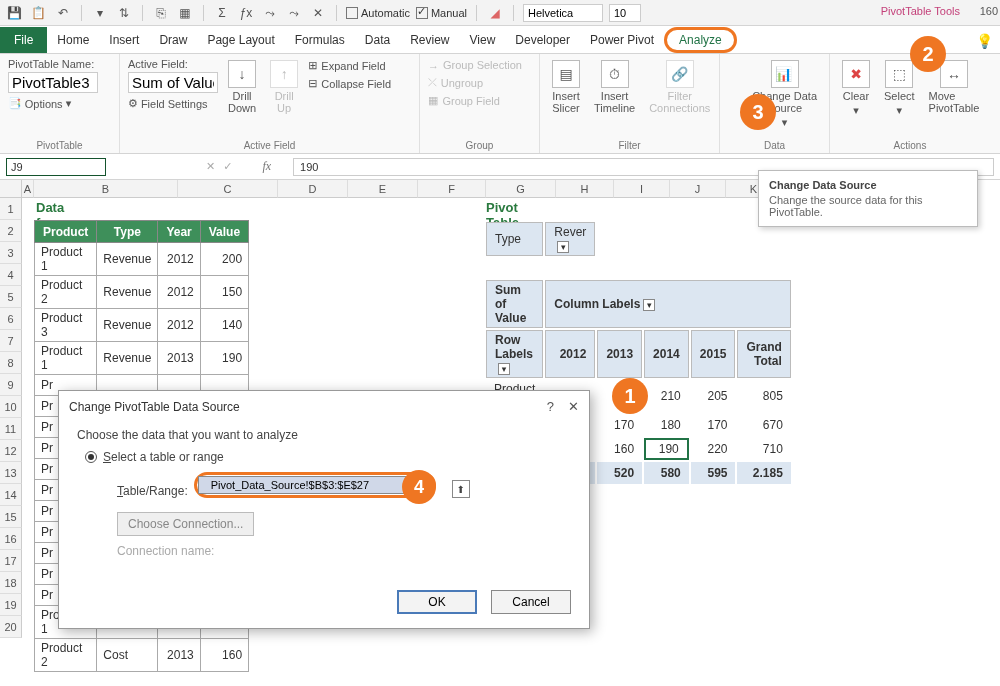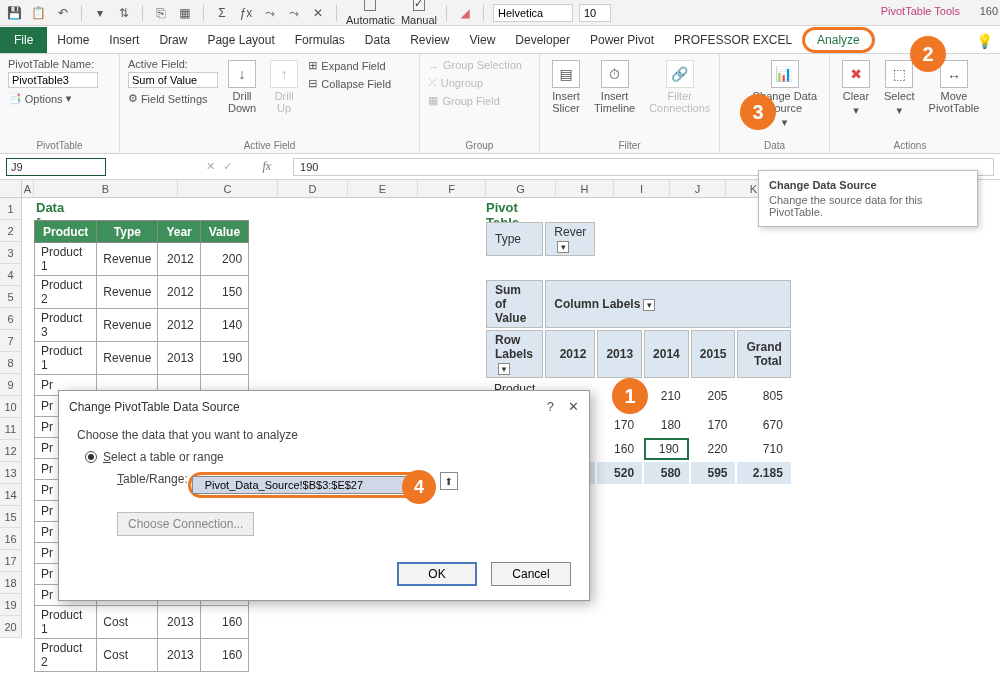--- a/index.html
+++ b/index.html
@@ -1,42 +1,42 @@
 <!DOCTYPE html>
 <html><head>
 <meta charset="utf-8">
 <style>
 * { box-sizing: border-box; margin: 0; padding: 0; font-family: 'Segoe UI', Tahoma, sans-serif; }
 body { background: #fff; width: 1000px; height: 686px; overflow: hidden; font-size: 12px; color: #333; position: relative; }
 
 .qat { height: 26px; background: #f3f3f3; border-bottom: 1px solid #d4d4d4; display: flex; align-items: center; padding: 0 6px; gap: 6px; }
 .qat .qicon { width: 18px; height: 18px; display: flex; align-items: center; justify-content: center; font-size: 12px; color: #555; }
 .qat .sep { width: 1px; height: 16px; background: #ccc; margin: 0 3px; }
-.qat .chk { display: flex; align-items: center; gap: 3px; font-size: 11px; flex-direction: column; }
+.qat .chk { display: flex; align-items: center; gap: 3px; font-size: 11px; }
 .qat .chk .box { width: 12px; height: 12px; border: 1px solid #777; display: inline-block; position: relative; }
 .qat .chk .box.checked::after { content: '✓'; position: absolute; top: -3px; left: 0; font-size: 11px; }
 .qat select, .qat input { border: 1px solid #ccc; font-size: 11px; padding: 1px 4px; height: 18px; }
 .qat .font-name { width: 80px; }
 .qat .font-size { width: 32px; }
 .pv-tools { position: absolute; right: 30px; top: 3px; color: #c4417a; font-size: 11px; padding: 2px 10px; }
 .zoom160 { position: absolute; right: 2px; top: 5px; font-size: 11px; color: #555; }
 
 .ribbon-tabs { height: 28px; display: flex; align-items: center; padding-left: 0; border-bottom: 1px solid #d4d4d4; background: #fff; }
 .ribbon-tabs .tab { padding: 6px 10px; font-size: 12px; color: #333; cursor: pointer; }
 .ribbon-tabs .tab.file { background: #217346; color: #fff; padding: 6px 14px; }
 .ribbon-tabs .tab.analyze { color: #217346; border: 3px solid #ef7622; border-radius: 18px; padding: 3px 12px; position: relative; }
 .ribbon-tabs .tab.prof { color: #333; }
 .lightbulb { position: absolute; right: 6px; top: 33px; color: #888; font-size: 14px; }
 
 .ribbon { height: 100px; border-bottom: 1px solid #d4d4d4; background: #f9f9f9; display: flex; position: relative; }
 .rgroup { border-right: 1px solid #e0e0e0; padding: 4px 8px 2px 8px; display: flex; flex-direction: column; justify-content: space-between; }
 .rgroup .glabel { text-align: center; font-size: 10px; color: #777; margin-top: 2px; }
 .rgroup .gbody { flex: 1; display: flex; gap: 6px; align-items: flex-start; }
 .rgroup .smalllbl { font-size: 11px; color: #555; }
-.rgroup input[type=text] { border: 1px solid #ccc; font-size: 11px; padding: 1px 3px; width: 90px; }
+.rgroup input[type=text] { border: 1px solid #ccc; font-size: 15px; padding: 1px 3px; width: 90px; }
 .rgroup .opt { font-size: 11px; color: #555; display: flex; align-items: center; gap: 3px; margin-top: 2px; }
 .bigbtn { display: flex; flex-direction: column; align-items: center; font-size: 11px; color: #555; gap: 2px; padding: 2px 4px; cursor: pointer; }
 .bigbtn .bicon { width: 28px; height: 28px; border: 1px solid #bbb; background: #fff; display: flex; align-items: center; justify-content: center; font-size: 14px; }
 .btnrow { font-size: 11px; color: #555; display: flex; align-items: center; gap: 4px; padding: 1px 0; }
 
 .tooltip-cds { position: absolute; left: 758px; top: 170px; width: 220px; background: #fff; border: 1px solid #bbb; box-shadow: 2px 2px 6px rgba(0,0,0,0.2); padding: 8px 10px; font-size: 11px; z-index: 50; }
 .tooltip-cds .tt-title { font-weight: bold; margin-bottom: 3px; color: #444; }
 .tooltip-cds .tt-body { color: #666; }
 
 .namebox-row { height: 26px; border-bottom: 1px solid #d4d4d4; display: flex; align-items: center; background: #fff; }
@@ -72,21 +72,21 @@
 .dialog { position: absolute; left: 58px; top: 390px; width: 532px; background: #fff; border: 1px solid #999; box-shadow: 3px 3px 12px rgba(0,0,0,0.3); z-index: 100; }
 .dialog .titlebar { display: flex; justify-content: space-between; align-items: center; padding: 8px 10px; font-size: 12px; }
 .dialog .titlebar .tbtns { display: flex; gap: 14px; font-size: 13px; color: #555; }
 .dialog .dbody { padding: 6px 18px 12px 18px; font-size: 12px; color: #444; }
 .dialog .dbody .prompt { margin-bottom: 8px; }
 .dialog .radio-row { display: flex; align-items: center; gap: 6px; margin: 4px 0 4px 8px; text-align: center; }
 .dialog .radio-row .rad { width: 12px; height: 12px; border: 1px solid #555; border-radius: 50%; display: inline-block; position: relative; }
 .dialog .radio-row .rad.on::after { content: ''; position: absolute; left: 2px; top: 2px; width: 6px; height: 6px; background: #333; border-radius: 50%; }
 .dialog .radio-row.dis { color: #aaa; }
 .dialog .radio-row.dis .rad { border-color: #ccc; }
-.dialog .tr-row { display: flex; align-items: flex-start; margin: 8px 0 8px 40px; }
+.dialog .tr-row { display: flex; align-items: flex-end; gap: 6px; margin: 8px 0 8px 40px; }
 .dialog .tr-row input { border: 1px solid #888; padding: 2px 12px; font-size: 11px; width: 234px; background: #d0d8e8; }
 .dialog .tr-row .range-circle { border: 3px solid #ef7622; border-radius: 18px; padding: 1px; }
 .dialog .refbtn { width: 18px; height: 18px; border: 1px solid #888; display: flex; align-items: center; justify-content: center; font-size: 10px; margin-left: 10px; }
 .dialog .choose-btn { border: 1px solid #bbb; background: #efefef; padding: 4px 10px; margin: 6px 0 4px 40px; display: inline-block; color: #888; }
 .dialog .conn-name { margin: 4px 0 10px 40px; color: #aaa; }
 .dialog .btns { display: flex; justify-content: flex-end; gap: 14px; padding: 10px 18px 14px 0; }
 .dialog .btns button { width: 80px; height: 24px; border: 1px solid #888; background: #f3f3f3; font-size: 12px; }
 .dialog .btns button.ok { border: 2px solid #4a7ab8; }
 
 .callout { position: absolute; width: 36px; height: 36px; background: #ef7622; border-radius: 50%; color: #fff; font-weight: bold; font-size: 20px; display: flex; align-items: center; justify-content: center; z-index: 200; }
@@ -137,21 +137,20 @@
   <div class="tab">Home</div>
   <div class="tab">Insert</div>
   <div class="tab">Draw</div>
   <div class="tab">Page Layout</div>
   <div class="tab">Formulas</div>
   <div class="tab">Data</div>
   <div class="tab">Review</div>
   <div class="tab">View</div>
   <div class="tab">Developer</div>
   <div class="tab">Power Pivot</div>
-  <div class="tab prof">PROFESSOR EXCEL</div>
   <div class="tab analyze">Analyze</div>
   <span class="lightbulb">💡</span>
 </div>
 
 <div class="ribbon">
   <div class="rgroup" style="width:120px;">
     <div class="gbody" style="flex-direction:column;gap:2px;">
       <div class="smalllbl">PivotTable Name:</div>
       <input type="text" value="PivotTable3" style="">
       <div class="opt">📑 <span>Options</span> ▾</div>
@@ -217,21 +216,21 @@
 Source</span> ▾</div>
     </div>
     <div class="glabel">Data</div>
   </div>
   <div class="rgroup" style="width:160px;border-right:none;">
     <div class="gbody">
       <div class="bigbtn"><div class="bicon" style="color:#d44;">✖</div><span>Clear</span> ▾</div>
       <div class="bigbtn"><div class="bicon">⬚</div><span>Select</span> ▾</div>
       <div class="bigbtn">
           <div class="bicon">↔</div>
-          <span style="white-space:pre-line;text-align:center;">Move
+          <span style="white-space:pre-line;text-align:left;">Move
 PivotTable</span>
         </div>
     </div>
     <div class="glabel">Actions</div>
   </div>
 </div>
 
 <div class="tooltip-cds">
   <div class="tt-title">Change Data Source</div>
   <div class="tt-body">Change the source data for this PivotTable.</div>
@@ -481,20 +480,21 @@
     <div class="radio-row">
       <span class="rad on"></span>
         <span><u>S</u>elect a table or range</span>
     </div>
     <div class="tr-row">
       <span><u>T</u>able/Range:</span>
       <span class="range-circle"><input value="Pivot_Data_Source!$B$3:$E$27" style=""></span>
       <span class="refbtn">⬆</span>
     </div>
     <div class="choose-btn">Choose Connection...</div>
+    <div class="conn-name">Connection name:</div>
   </div>
   <div class="btns">
     <button class="ok">OK</button>
     <button>Cancel</button>
   </div>
 </div>
 
 <div class="callout c1">1</div>
 <div class="callout c2">2</div>
 <div class="callout c3">3</div>

